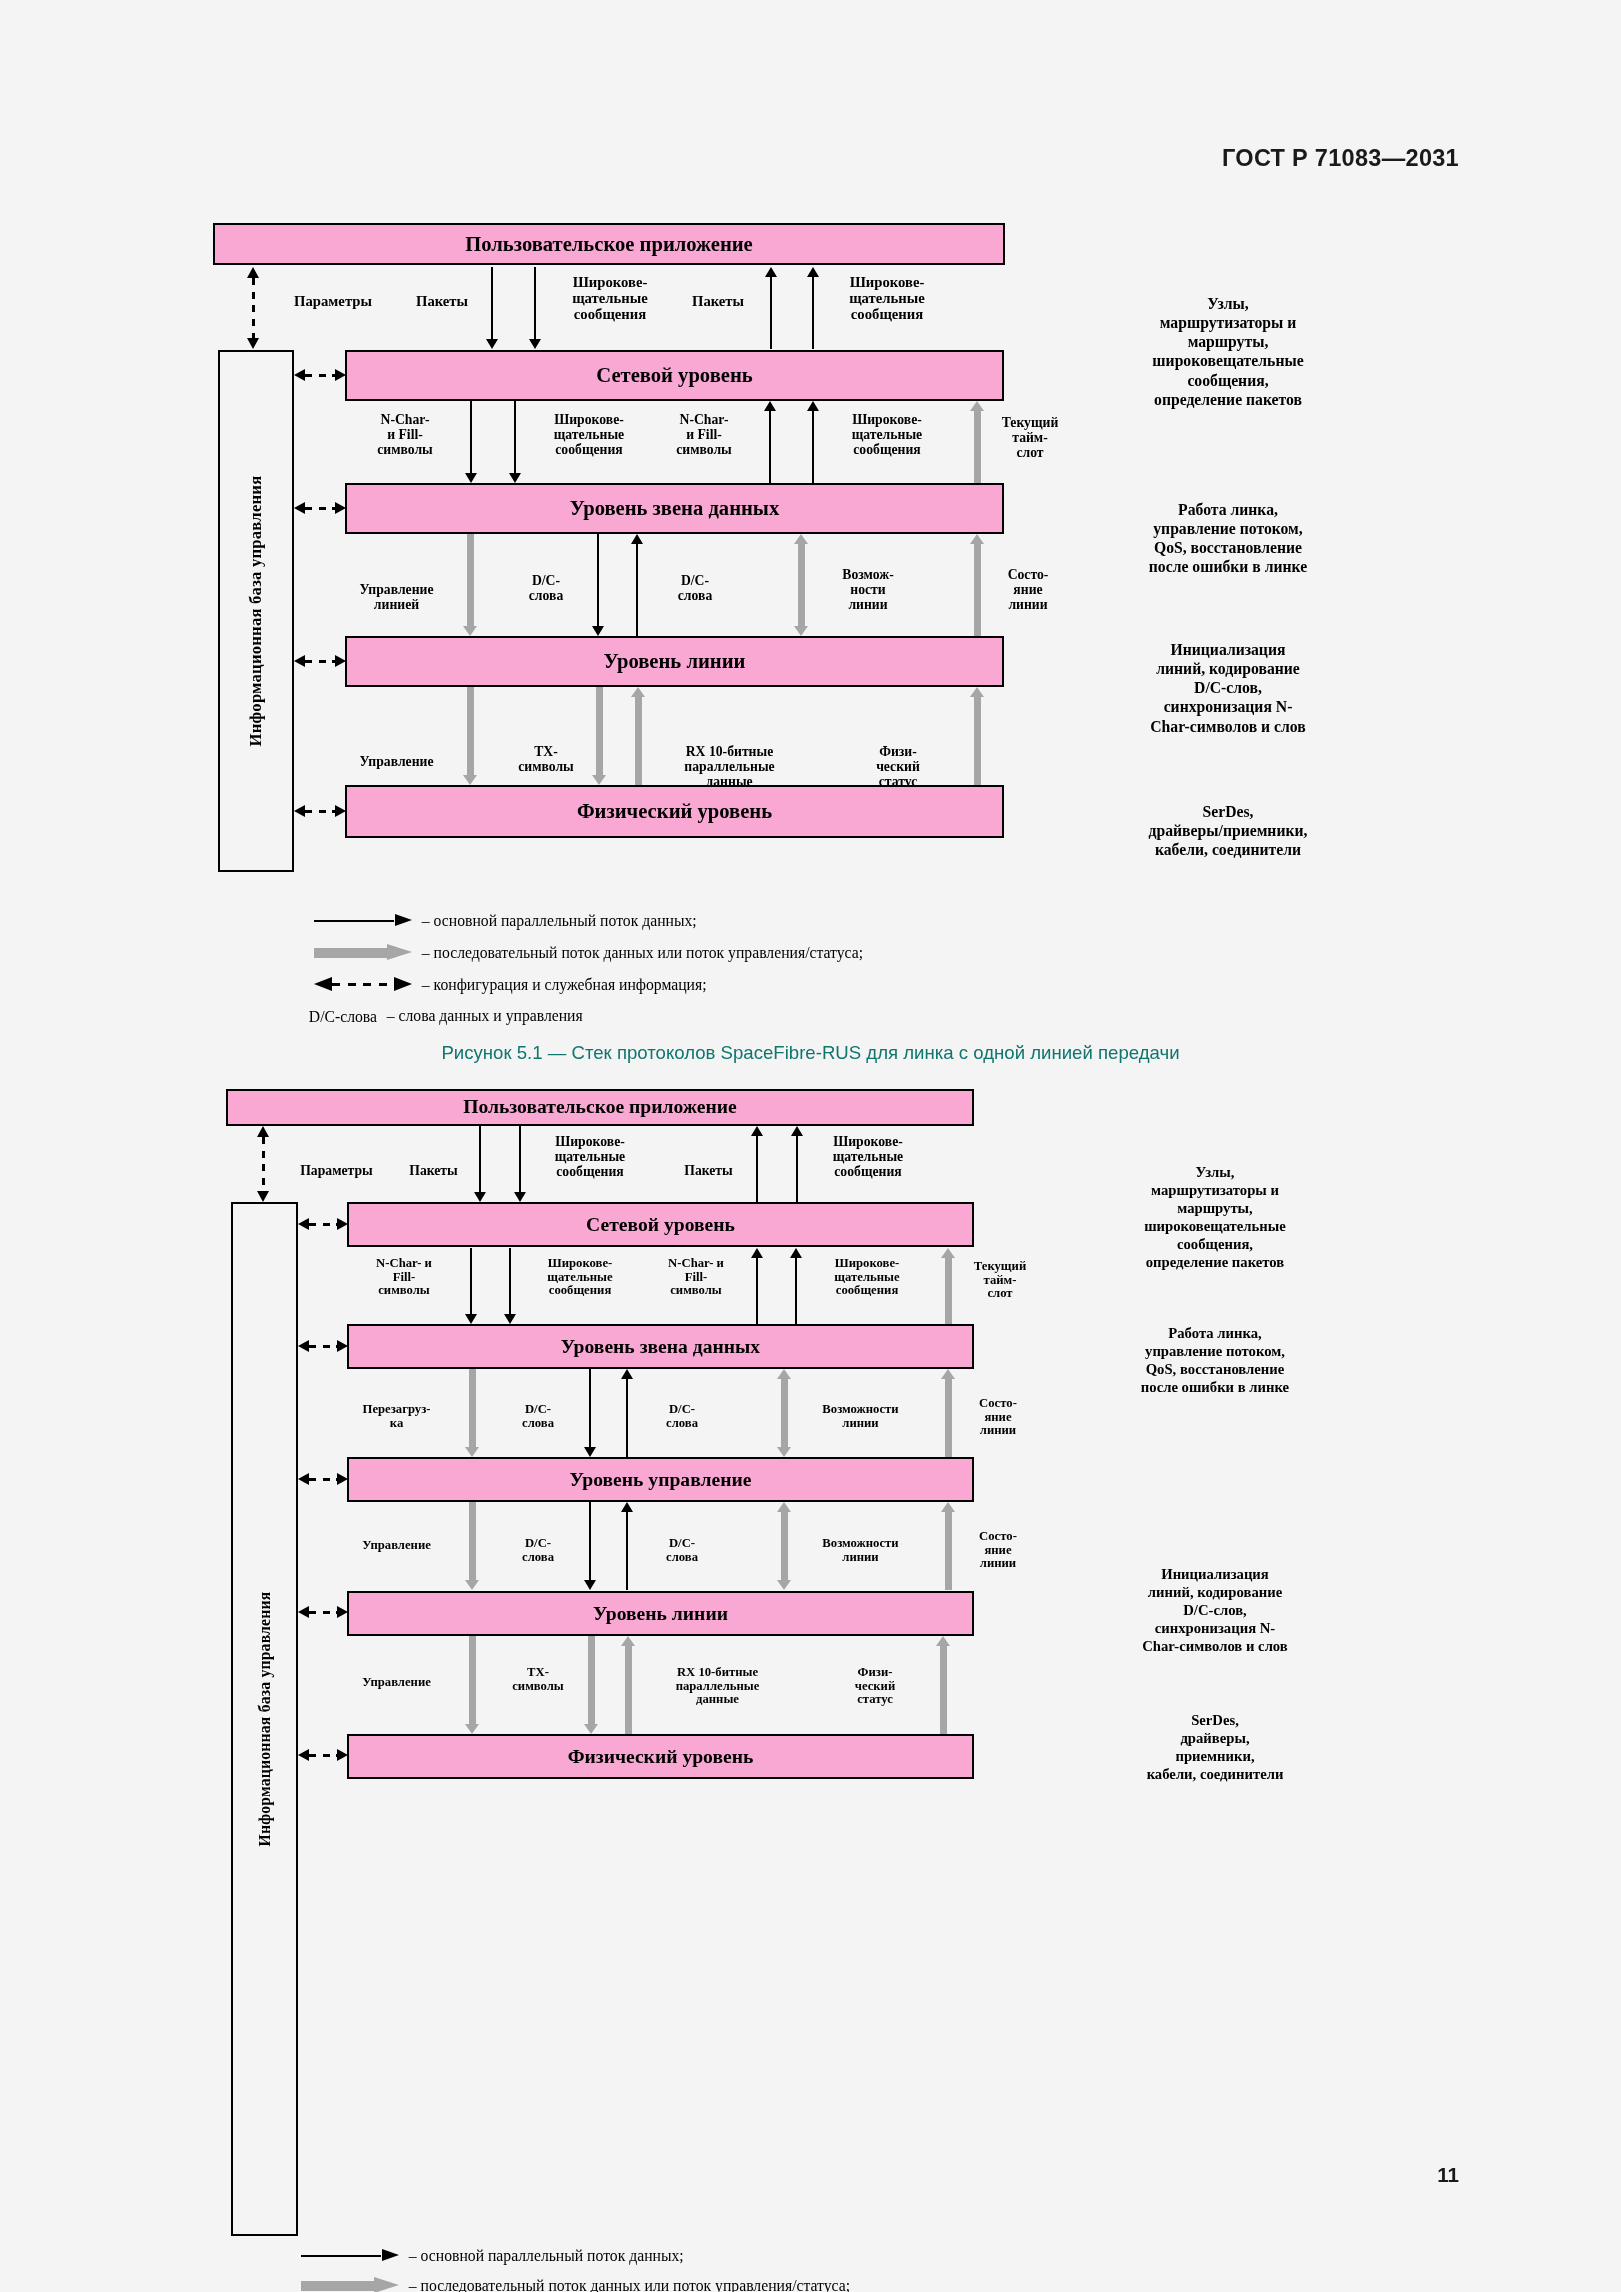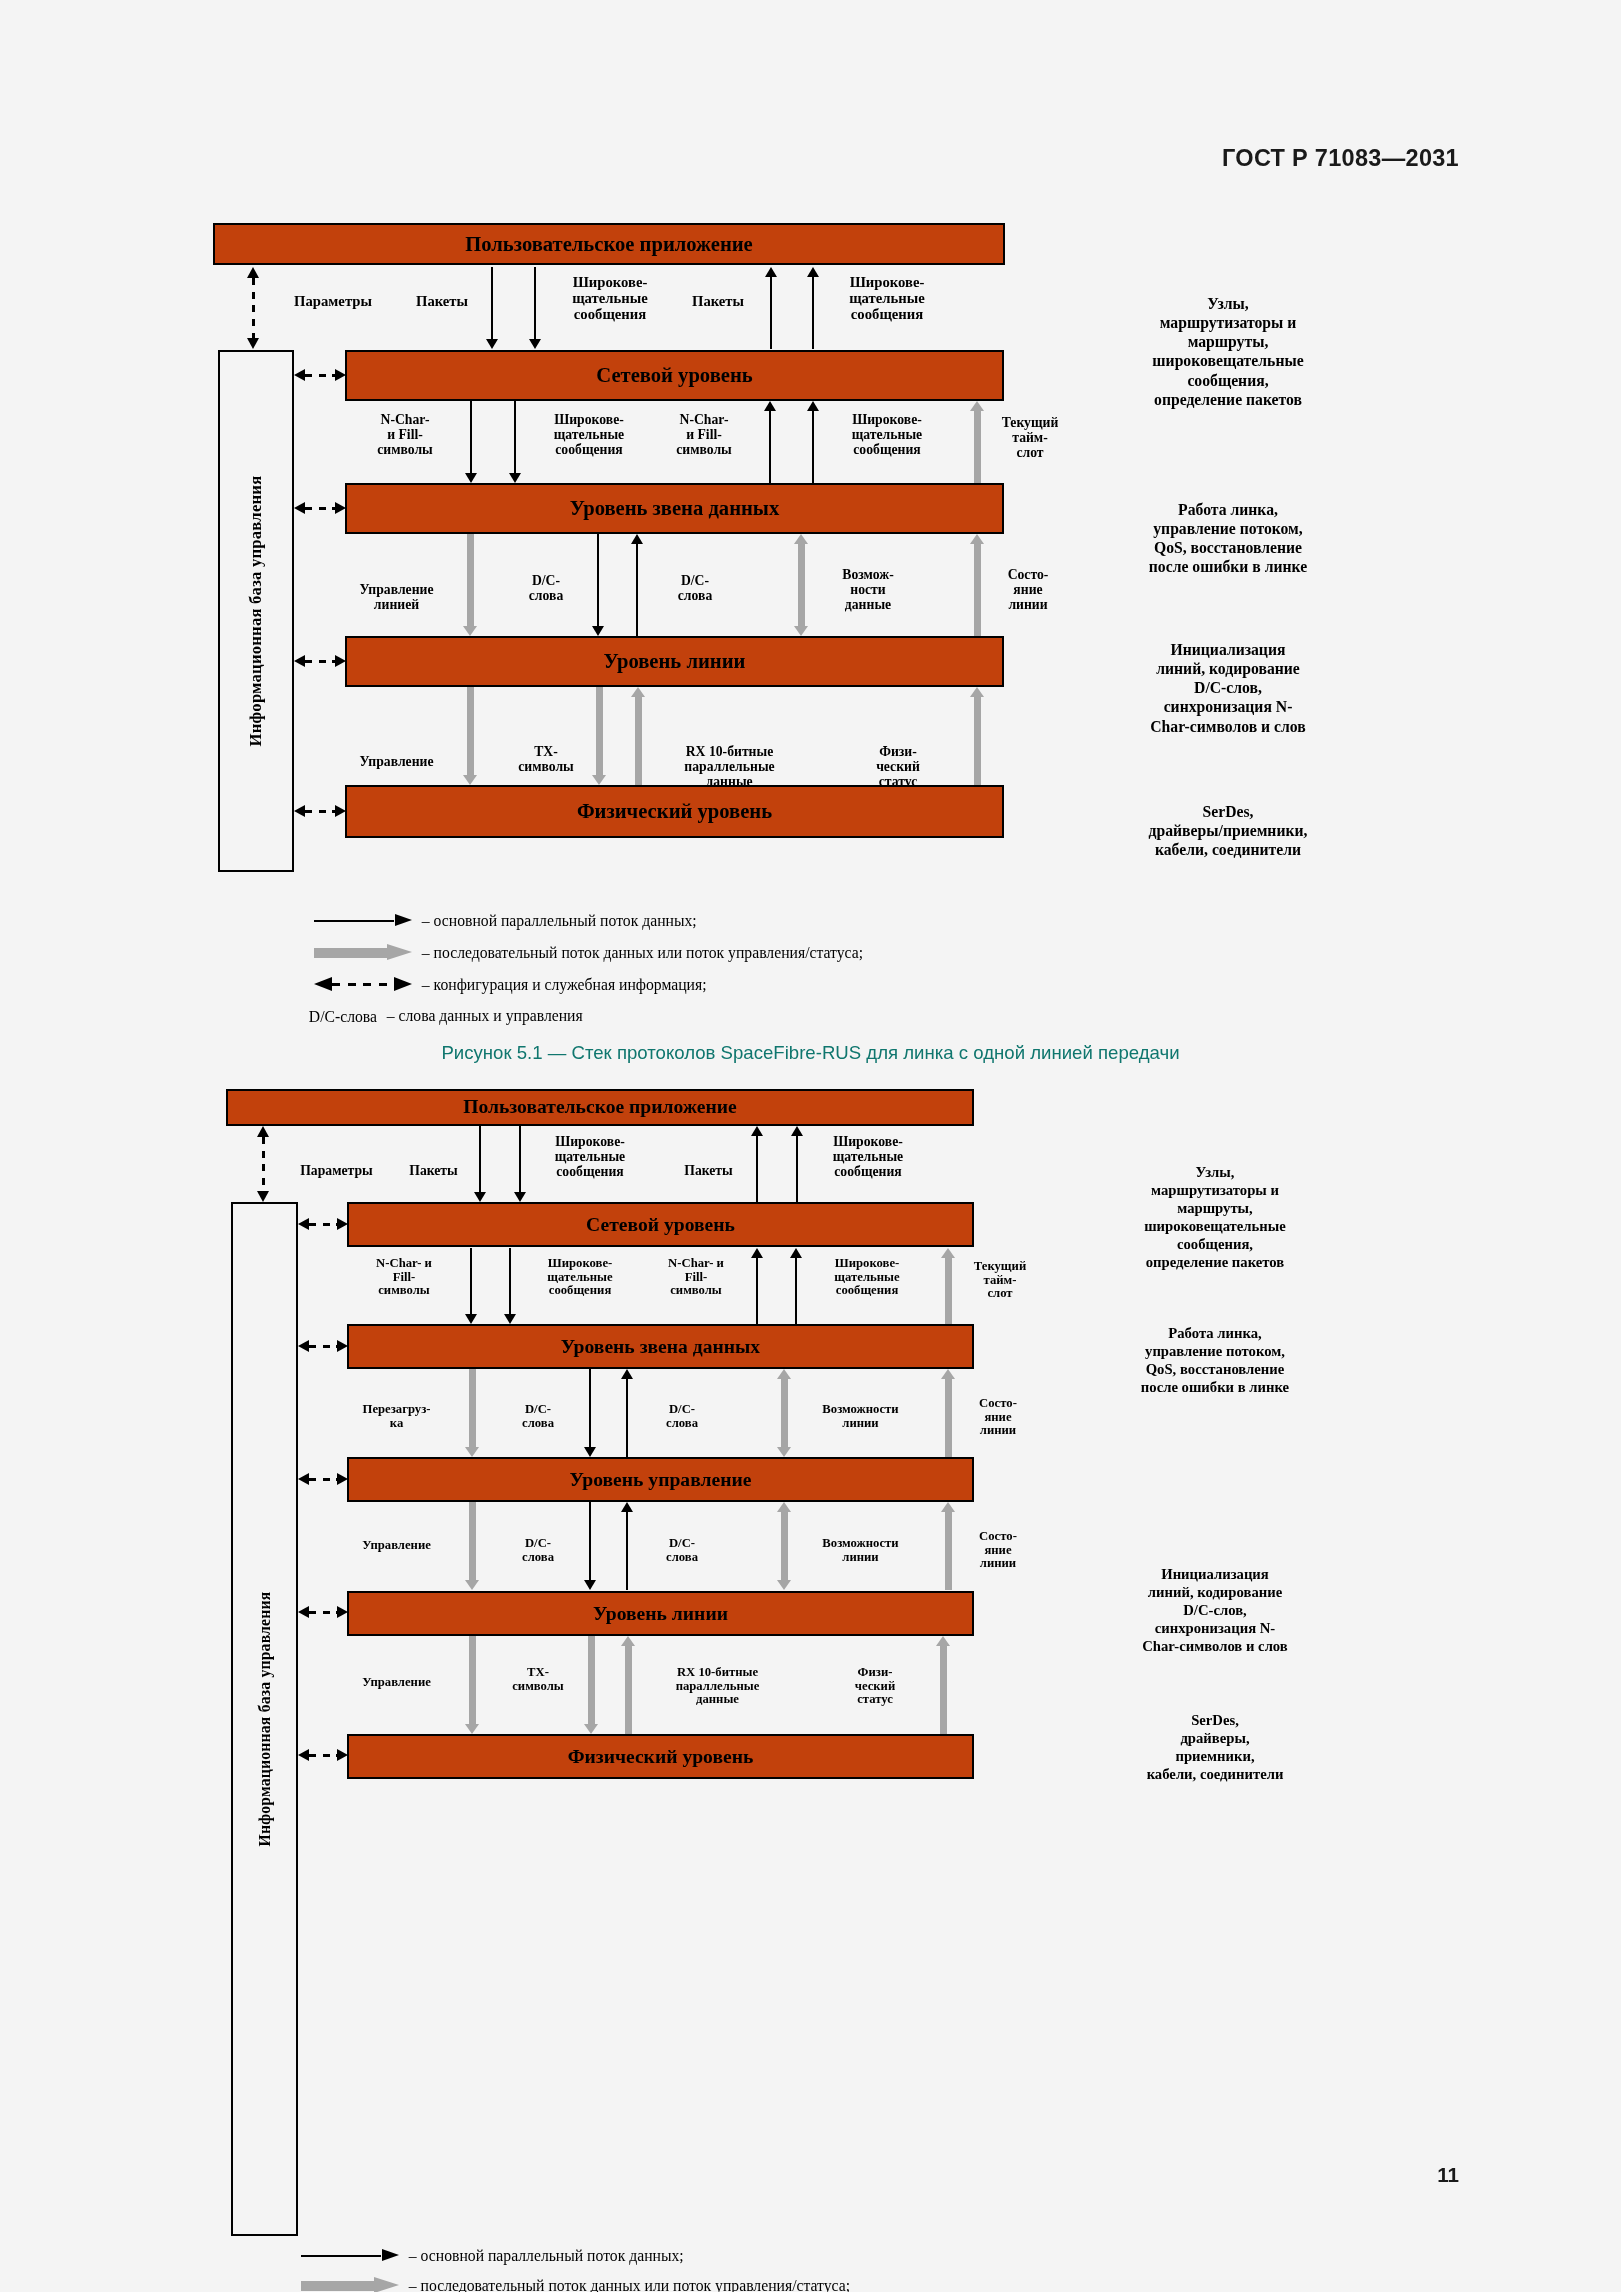--- a/index.html
+++ b/index.html
@@ -38,21 +38,21 @@
     translate:-50% -50%;
     font-weight:700;
     white-space:nowrap;
     letter-spacing:0.2px;
   }
 
   
   .layer {
     position:absolute;
     border:2px solid #000;
-    background:#c2410c;
+    background:#f9a8d4;
     display:flex; align-items:center; justify-content:center;
     font-weight:700;
     text-align:center;
   }
   .layer.big { font-size:20.6px; }
   .layer.top { font-size:20.6px; }
 
   
   .lbl {
     position:absolute;
@@ -295,21 +295,21 @@
     </div>
     <div class="lbl xs" style="left:651px;top:574px;width:88px;">D/C-
 слова</div>
     <div class="gdbl" style="left:794px;top:534px;height:102px;">
       <div class="tu"></div>
         <div class="stem"></div>
         <div class="td"></div>
     </div>
     <div class="lbl xs" style="left:816px;top:568px;width:104px;">Возмож-
 ности
-данные</div>
+линии</div>
     <div class="garrow-up" style="left:970px;top:534px;height:102px;">
       <div class="tip"></div>
         <div class="stem"></div>
     </div>
     <div class="lbl xs" style="left:986px;top:568px;width:84px;">Состо-
 яние
 линии</div>
 
     <div class="layer big" style="left:345px;top:636px;width:659px;height:51px;">Уровень линии</div>
     <div class="dash-h" style="left:294px;top:655px;width:52px;">

